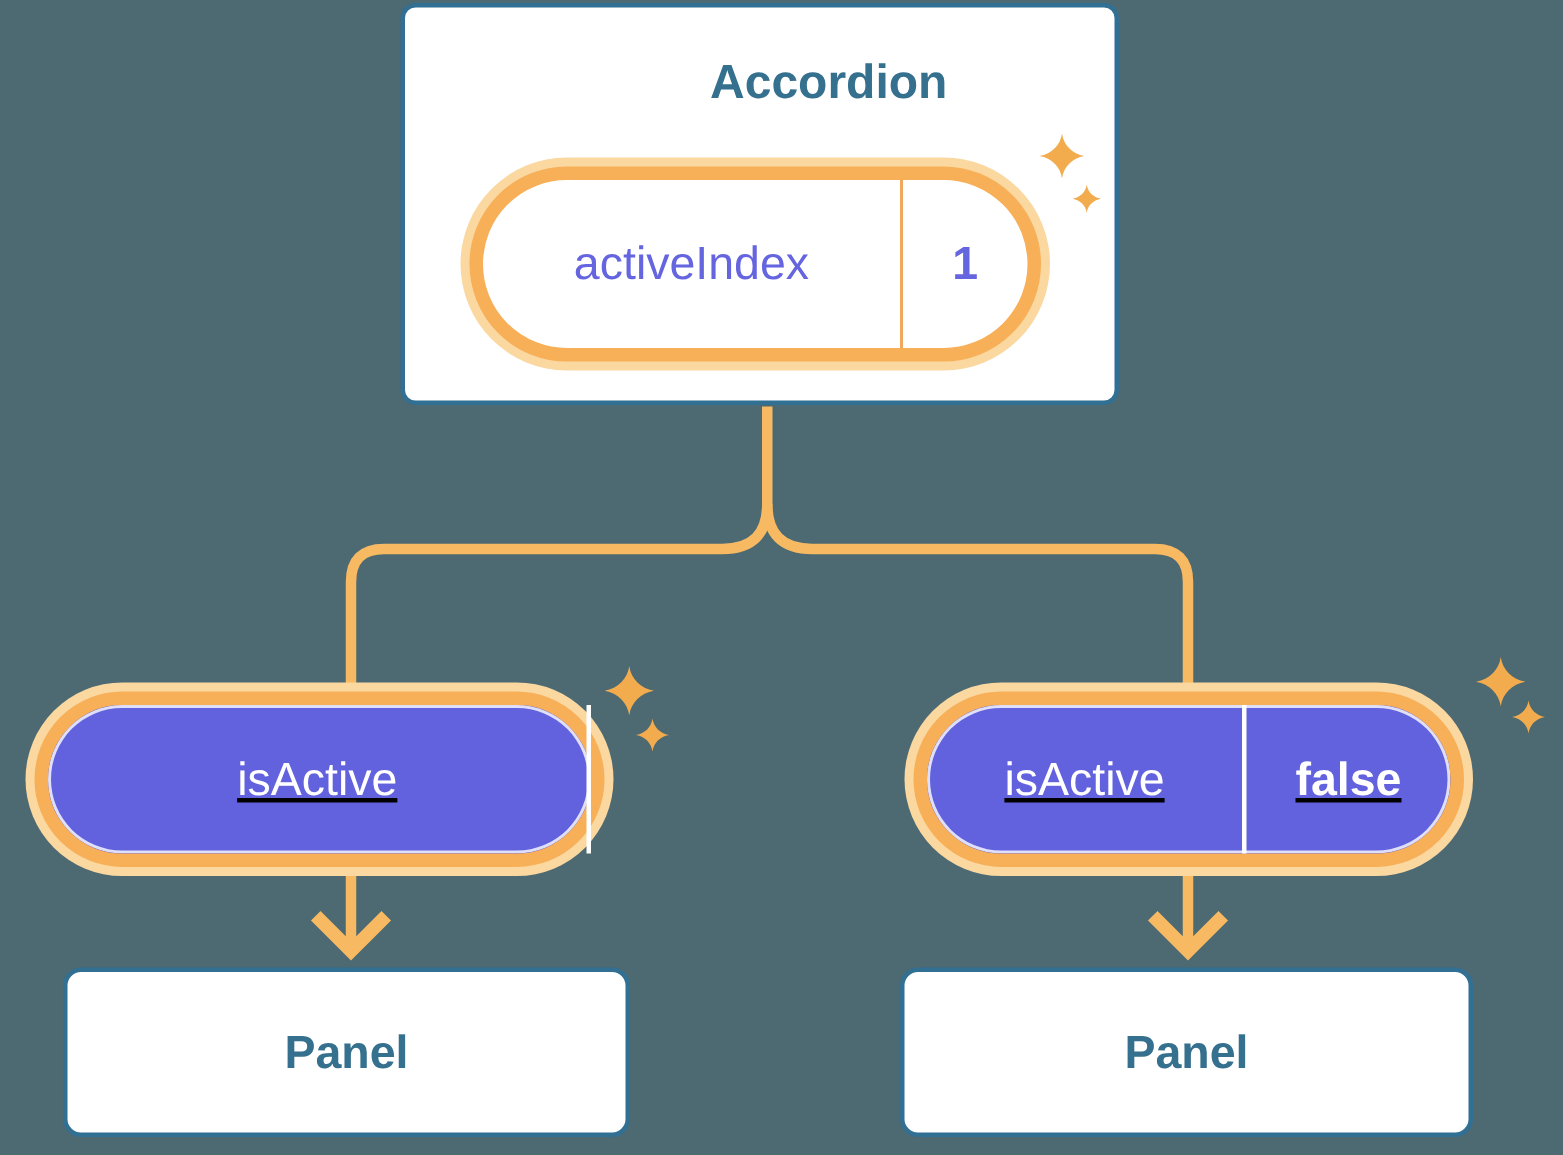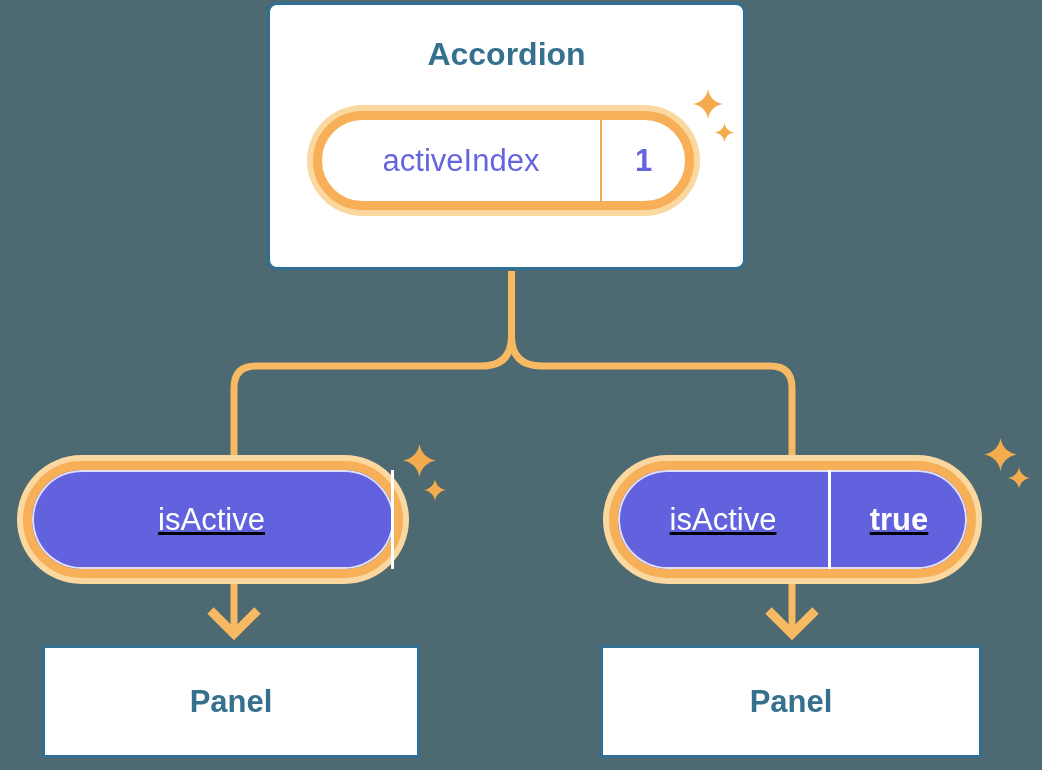--- a/index.html
+++ b/index.html
@@ -11,41 +11,41 @@
   .canvas{position:relative;width:1042px;height:770px;background:var(--bg,#4D6972);}
 
   svg.connectors{position:absolute;left:0;top:0;width:1042px;height:770px;z-index:1;}
   svg.connectors path{fill:none;stroke:var(--orange-line,#F7BA62);}
   path.line{stroke-width:7;}
   path.arrowhead{stroke-width:9;stroke-linejoin:miter;}
 
   .card{
     position:absolute;background:var(--card-bg,#fff);
     border:3px solid var(--blue-border,#316F93);
-    border-radius:0;box-sizing:border-box;z-index:2;
+    border-radius:12px;box-sizing:border-box;z-index:2;
   }
   .root-card{left:267px;top:2px;width:479px;height:268px;border-radius:10px;}
   .panel-card{display:flex;align-items:center;justify-content:center;}
   .panel-left{left:42px;top:645px;width:378px;height:113px;}
   .panel-right{left:600px;top:645px;width:382px;height:113px;}
 
   .card-title{
     position:absolute;left:267px;top:36px;width:479px;text-align:center;
-    font-size:32px;font-weight:600;color:var(--blue-text,#35708E);z-index:3;
+    font-size:32px;font-weight:600;color:var(--blue-text,#35708E);z-index:3;padding-left:46px;
   }
   .panel-title{font-size:31px;font-weight:600;color:var(--blue-text,#35708E);}
 
   .pill{
     position:absolute;box-sizing:border-box;border-radius:999px;
     border:9px solid var(--orange-border,#F7AF58);
     box-shadow:0 0 0 6px var(--orange-glow,#FAD8A0);
     display:flex;align-items:stretch;z-index:3;
   }
   .pill-light{
-    left:313px;top:111px;width:381px;height:99px;background:var(--card-bg,#fff);
+    left:313px;top:111px;width:381px;height:130px;background:var(--card-bg,#fff);
   }
   .pill-purple{
     background:var(--purple,#6262DE);
     box-shadow:0 0 0 6px var(--orange-glow,#FAD8A0), inset 0 0 0 2px rgba(255,255,255,.8);
     text-decoration:underline;
   }
   .pill-left{left:23px;top:461px;width:380px;height:117px;}
   .pill-right{left:609px;top:461px;width:367px;height:117px;}
 
   .pill-label{flex:1;display:flex;align-items:center;justify-content:center;
@@ -110,21 +110,21 @@
   </div>
   <div class="sparkle" style="left:424px;top:479px;">
     <svg width="22" height="22" viewBox="0 0 24 24">
         <path fill="currentColor" d="M12 0C12.9 6.2 17.4 10.9 24 12C17.4 13.1 12.9 17.8 12 24C11.1 17.8 6.6 13.1 0 12C6.6 10.9 11.1 6.2 12 0Z"></path>
       </svg>
   </div>
 
   <div class="pill pill-purple pill-right">
     <div class="pill-label txt-white">isActive</div>
     <div class="divider divider-white"></div>
-    <div class="pill-value txt-white">true</div>
+    <div class="pill-value txt-white">false</div>
   </div>
 
   <div class="sparkle" style="left:984px;top:438px;">
     <svg width="33" height="33" viewBox="0 0 24 24">
         <path fill="currentColor" d="M12 0C12.9 6.2 17.4 10.9 24 12C17.4 13.1 12.9 17.8 12 24C11.1 17.8 6.6 13.1 0 12C6.6 10.9 11.1 6.2 12 0Z"></path>
       </svg>
   </div>
   <div class="sparkle" style="left:1008px;top:467px;">
     <svg width="22" height="22" viewBox="0 0 24 24">
         <path fill="currentColor" d="M12 0C12.9 6.2 17.4 10.9 24 12C17.4 13.1 12.9 17.8 12 24C11.1 17.8 6.6 13.1 0 12C6.6 10.9 11.1 6.2 12 0Z"></path>

